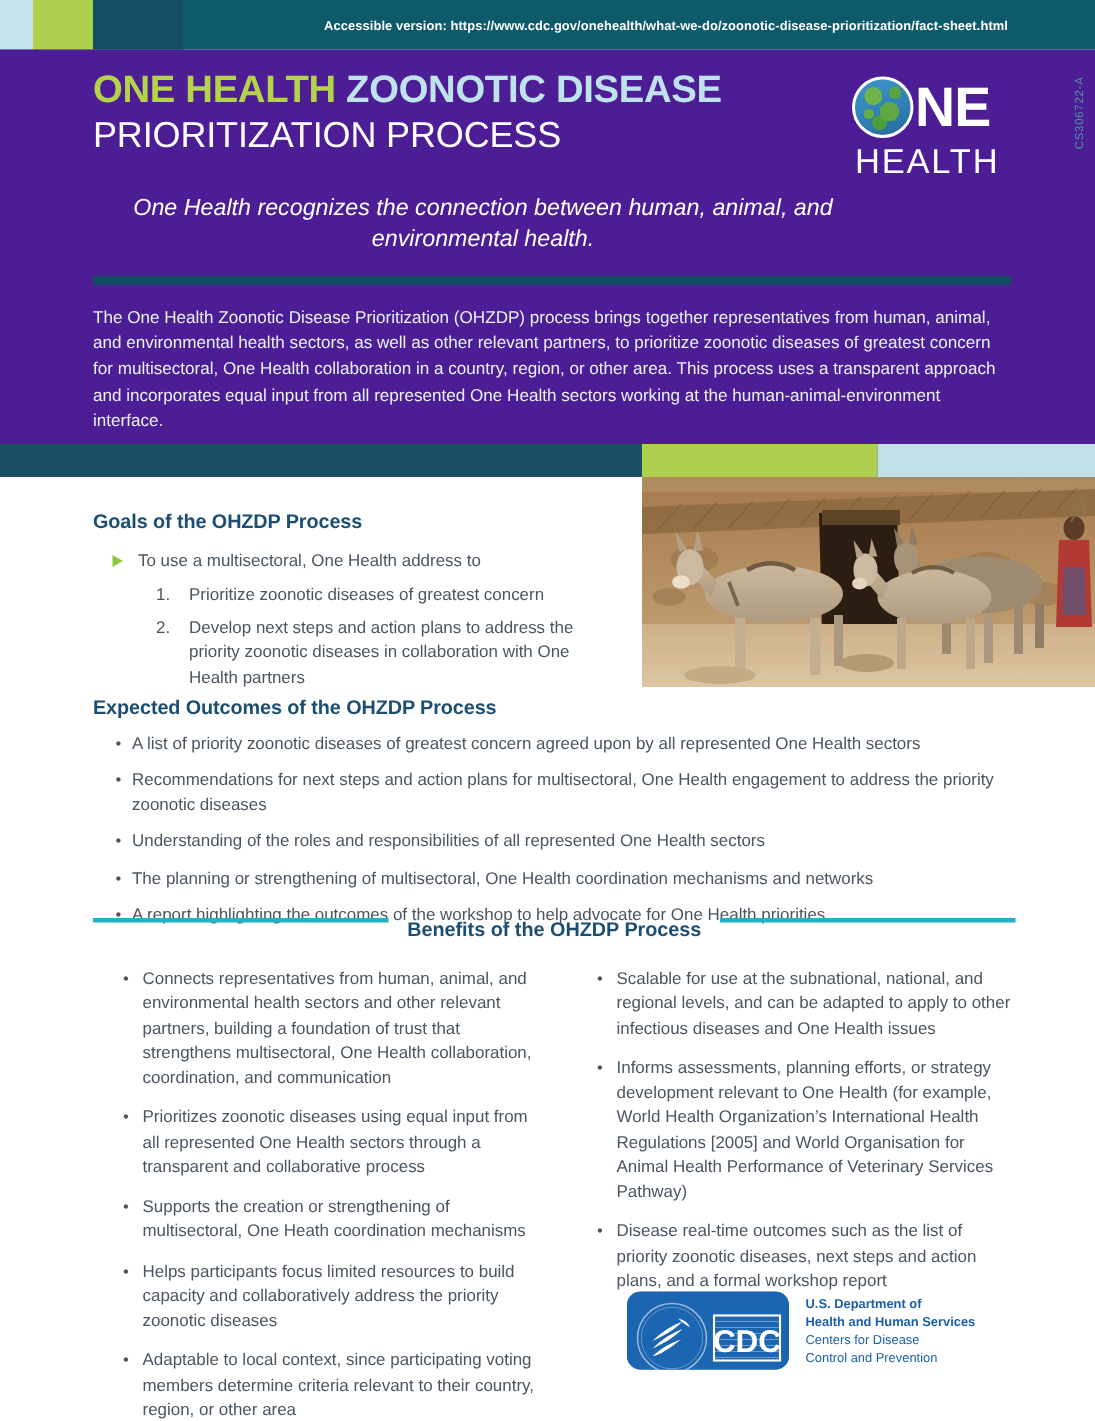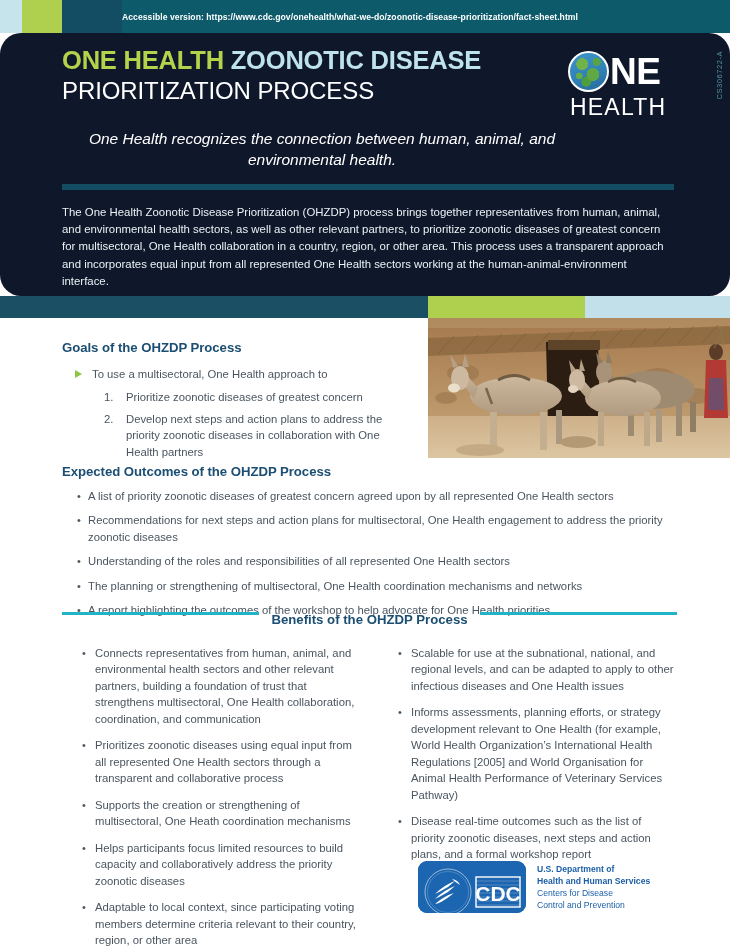--- a/index.html
+++ b/index.html
@@ -39,38 +39,37 @@
     background: #aed04e;
     flex: 0 0 auto;
   }
   .block-navy {
     width: 60px; height: 33px;
     background: #134d63;
     flex: 0 0 auto;
   }
   .accessible-url {
     flex: 1 1 auto;
-    text-align: left;
+    text-align: right;
     color: #ffffff;
     font-size: 8.6px;
     font-weight: bold;
     letter-spacing: 0.06px;
     padding-right: 58px;
     white-space: nowrap;
   }
 
   
   .header {
     position: absolute;
     top: 33px; left: 0;
     width: 730px;
     height: 263px;
-    background: #0f172a;
+    background: #4c1d95;
     overflow: hidden;
-    border-radius: 21px;
   }
 
   .header-inner {
     position: absolute;
     left: 62px;
     top: 13px;
     width: 612px;
   }
 
   .title-line1 {
@@ -517,21 +516,21 @@
 
   <div class="body">
 
     <div class="goals">
       <div class="section-heading">Goals of the OHZDP Process</div>
 
       <div class="goal-arrow-row">
         <div class="arrow-marker">
             <div class="tri"></div>
           </div>
-        <div class="goal-text">To use a multisectoral, One Health approach to</div>
+        <div class="goal-text">To use a multisectoral, One Health address to</div>
       </div>
 
       <ol class="goal-list">
         <li>
           <span class="num">1.</span>
           <span class="txt">Prioritize zoonotic diseases of greatest concern</span>
         </li>
         <li>
           <span class="num">2.</span>
           <span class="txt">Develop next steps and action plans to address the priority zoonotic diseases in collaboration with One Health partners</span>

